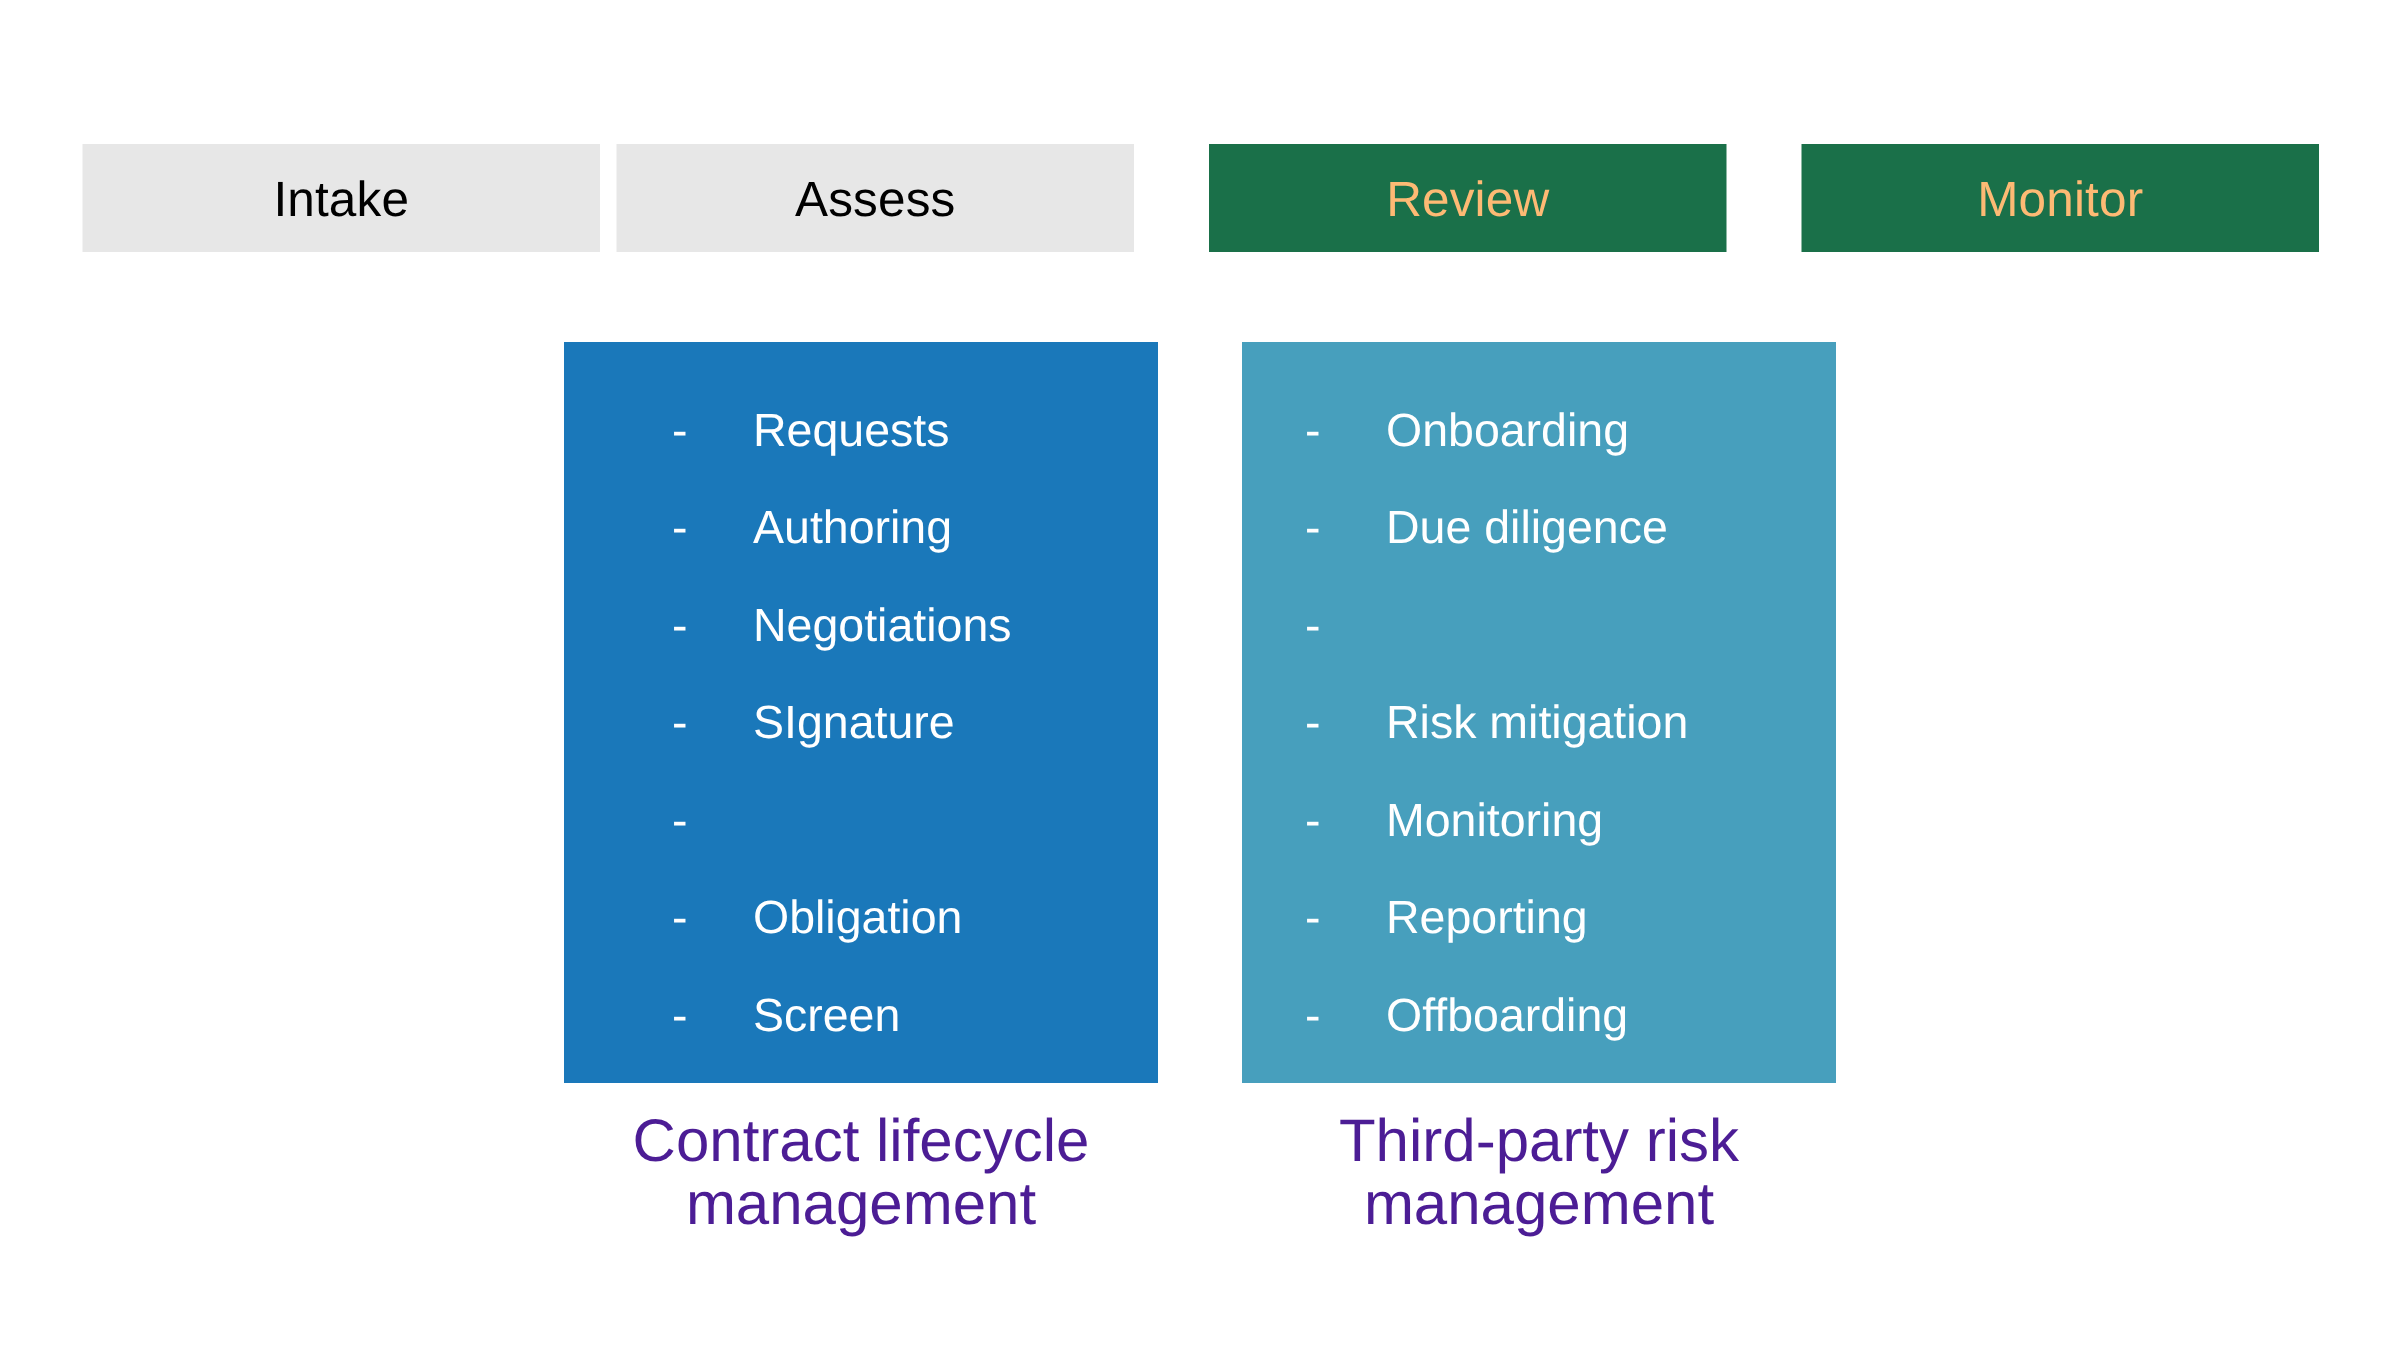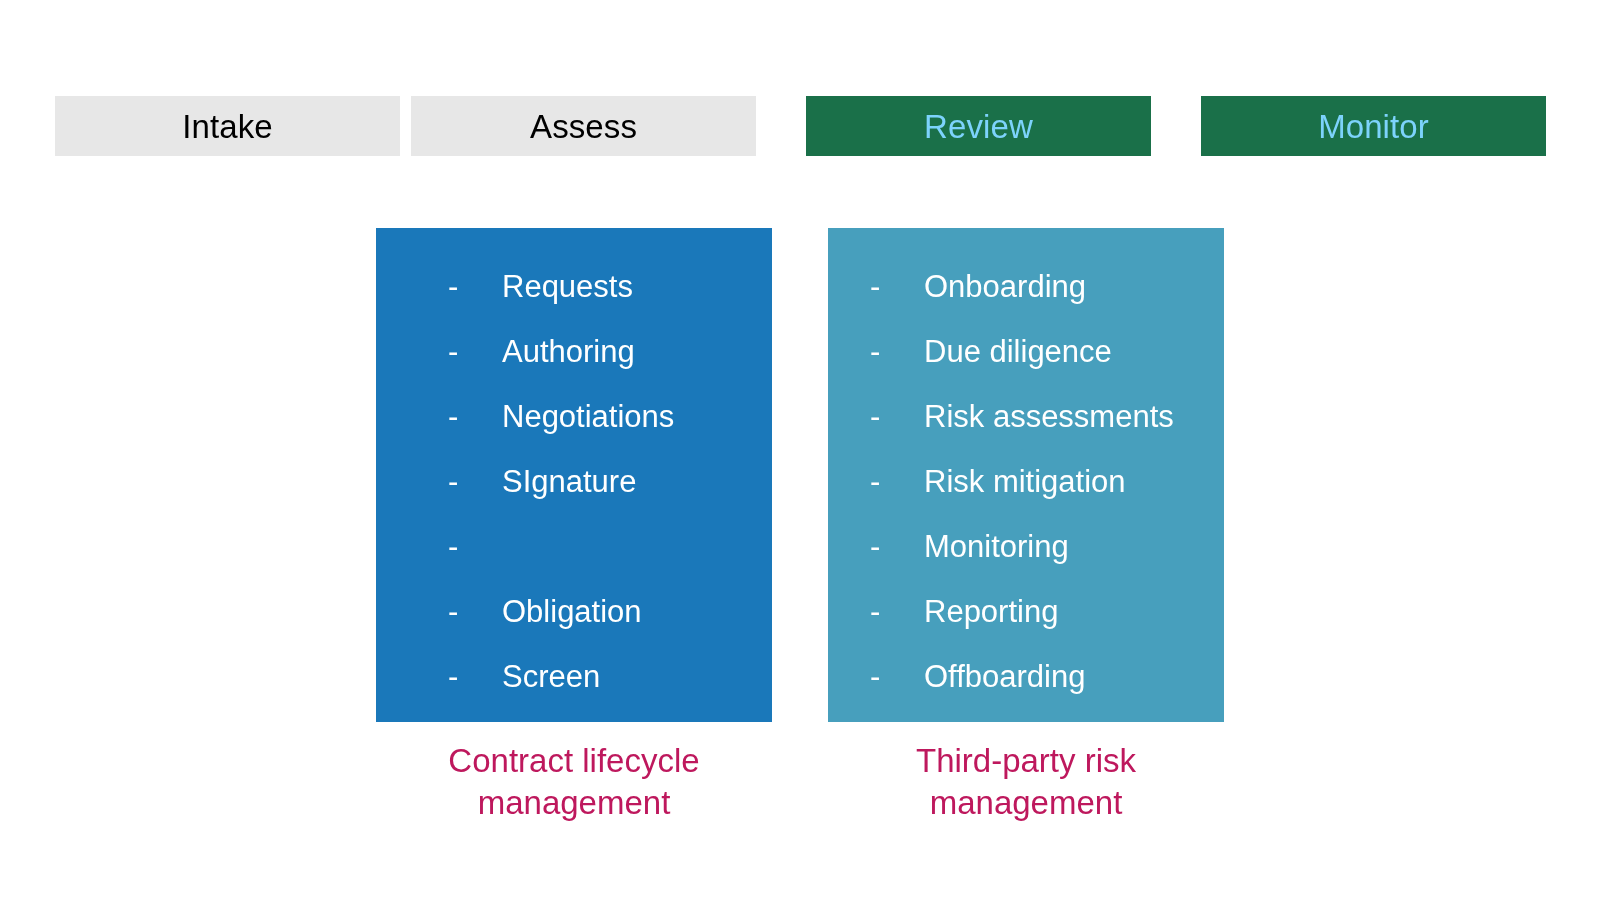--- a/index.html
+++ b/index.html
@@ -15,42 +15,42 @@
     overflow: hidden;
     position: relative;
   }
 
   
   #stage-bar {
     position: absolute;
     left: 55px;
     top: 96px;
     width: 1491px;
-    height: 60px;
+    height: 72px;
     display: flex;
     gap: 11px;
   }
   .stage-tab {
     flex: 1 1 0;
     display: flex;
     align-items: center;
     justify-content: center;
     font-size: 33px;
     line-height: 1;
     letter-spacing: 0.1px;
     box-sizing: border-box;
     white-space: nowrap;
   }
   .stage-tab.inactive {
     background: #e7e7e7;
     color: #000000;
   }
   .stage-tab.active {
     background: #1a7049;
-    color: #7dd3fc;
+    color: #fdba74;
     margin-left: 39px;
   }
 
   
   #cards {
     position: absolute;
     left: 376px;
     top: 228px;
     width: 848px;
     height: 494px;
@@ -99,22 +99,22 @@
   .bullet-label {
     color: #ffffff;
     margin-left: 16px;
   }
 
   
   .card-caption {
     margin-top: 18px;
     width: 396px;
     text-align: center;
-    color: #be185d;
-    font-size: 33px;
+    color: #4c1d95;
+    font-size: 40px;
     line-height: 42px;
   }
   .caption-line { display: block; }
 </style>
 </head>
 <body>
 
 <div id="stage-bar">
 
   <div class="stage-tab inactive">
@@ -194,21 +194,20 @@
           <span class="bullet-label">Onboarding</span>
         </li>
 
         <li class="bullet-item">
           <span class="bullet-dash">-</span>
           <span class="bullet-label">Due diligence</span>
         </li>
 
         <li class="bullet-item">
           <span class="bullet-dash">-</span>
-          <span class="bullet-label">Risk assessments</span>
         </li>
 
         <li class="bullet-item">
           <span class="bullet-dash">-</span>
           <span class="bullet-label">Risk mitigation</span>
         </li>
 
         <li class="bullet-item">
           <span class="bullet-dash">-</span>
           <span class="bullet-label">Monitoring</span>

